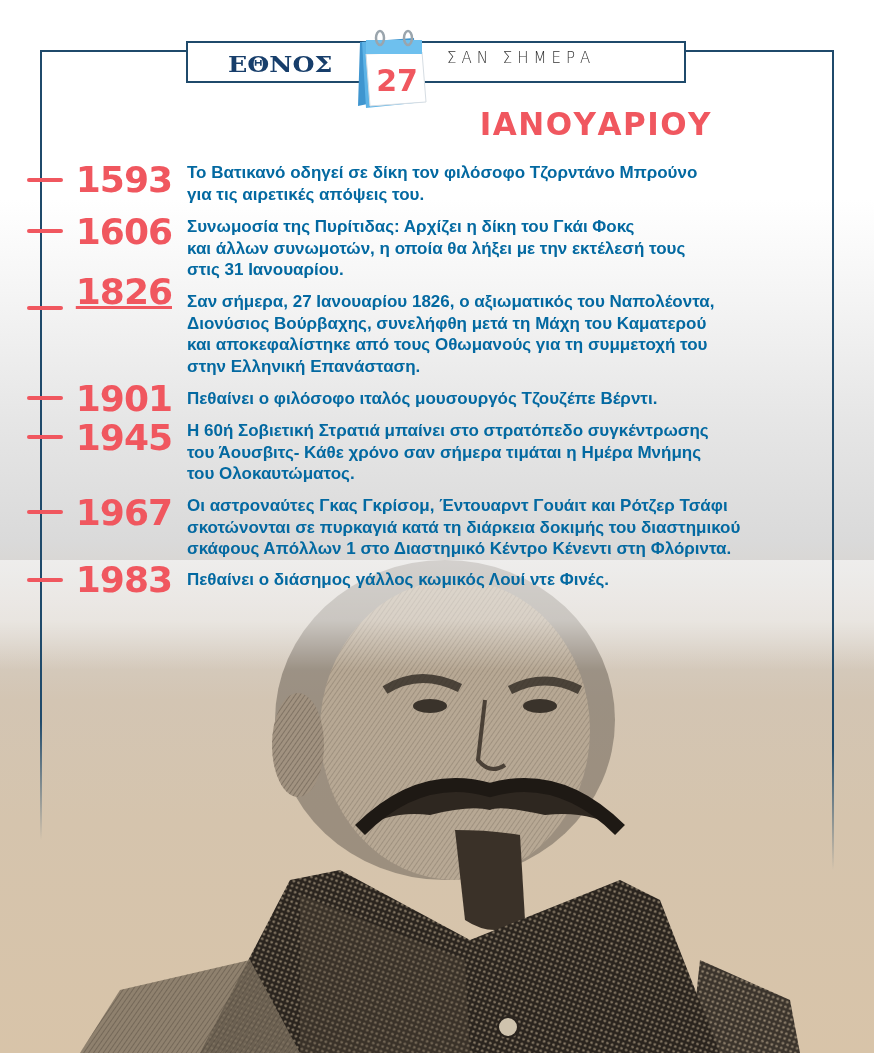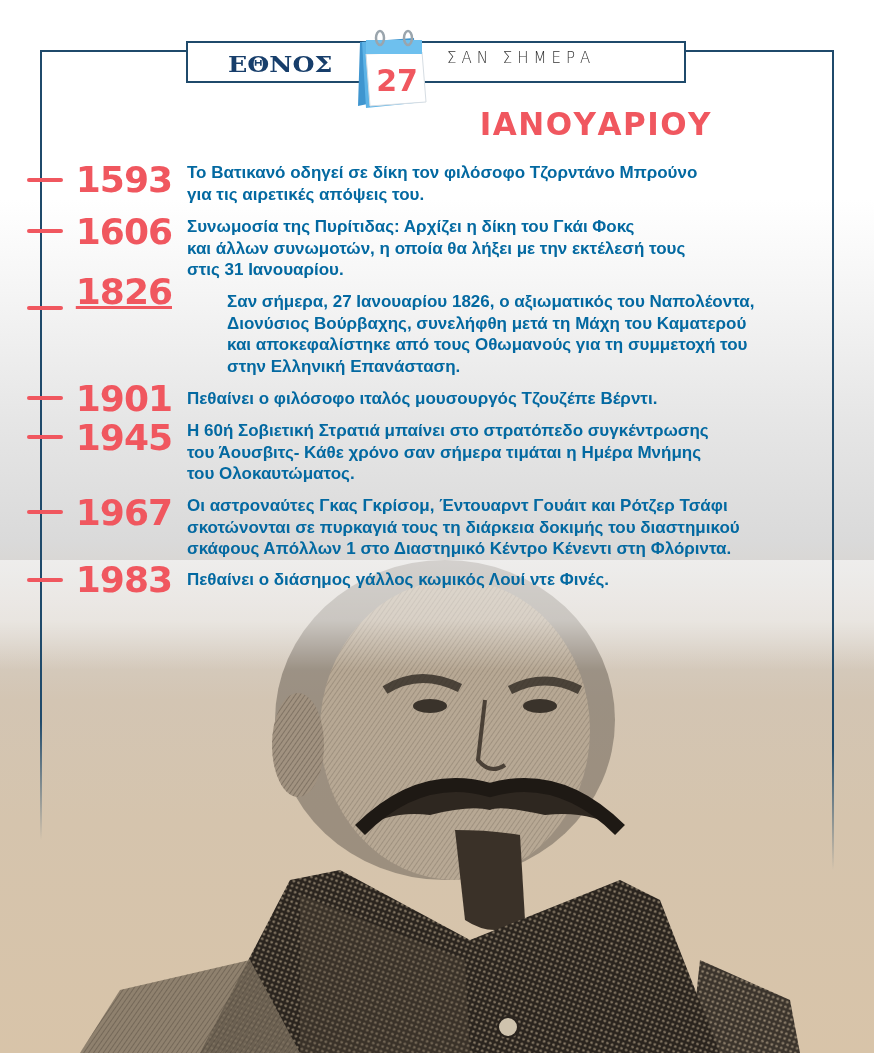--- a/index.html
+++ b/index.html
@@ -135,21 +135,21 @@
   <div class="text" style="top:216px;">
     <span>Συνωμοσία της Πυρίτιδας: Αρχίζει η δίκη του Γκάι Φοκς</span>
     <span>και άλλων συνωμοτών, η οποία θα λήξει με την εκτέλεσή τους</span>
     <span>στις 31 Ιανουαρίου.</span>
   </div>
 </div>
 
 <div class="entry">
   <div class="dash" style="top:306px;"></div>
   <div class="year" style="top:272px;text-decoration:underline;">1826</div>
-  <div class="text" style="top:291px;margin-left:40px;">
+  <div class="text" style="top:291px;">
     <span>Σαν σήμερα, 27 Ιανουαρίου 1826, ο αξιωματικός του Ναπολέοντα,</span>
     <span>Διονύσιος Βούρβαχης, συνελήφθη μετά τη Μάχη του Καματερού</span>
     <span>και αποκεφαλίστηκε από τους Οθωμανούς για τη συμμετοχή του</span>
     <span>στην Ελληνική Επανάσταση.</span>
   </div>
 </div>
 
 <div class="entry">
   <div class="dash" style="top:396px;"></div>
   <div class="year" style="top:379px;">1901</div>
@@ -166,21 +166,21 @@
     <span>του Άουσβιτς- Κάθε χρόνο σαν σήμερα τιμάται η Ημέρα Μνήμης</span>
     <span>του Ολοκαυτώματος.</span>
   </div>
 </div>
 
 <div class="entry">
   <div class="dash" style="top:510px;"></div>
   <div class="year" style="top:493px;">1967</div>
   <div class="text" style="top:495px;">
     <span>Οι αστροναύτες Γκας Γκρίσομ, Έντουαρντ Γουάιτ και Ρότζερ Τσάφι</span>
-    <span>σκοτώνονται σε πυρκαγιά τους τη διάρκεια δοκιμής του διαστημικού</span>
+    <span>σκοτώνονται σε πυρκαγιά κατά τη διάρκεια δοκιμής του διαστημικού</span>
     <span>σκάφους Απόλλων 1 στο Διαστημικό Κέντρο Κένεντι στη Φλόριντα.</span>
   </div>
 </div>
 
 <div class="entry">
   <div class="dash" style="top:578px;"></div>
   <div class="year" style="top:560px;">1983</div>
   <div class="text" style="top:569px;">
     <span>Πεθαίνει ο διάσημος γάλλος κωμικός Λουί ντε Φινές.</span>
   </div>

